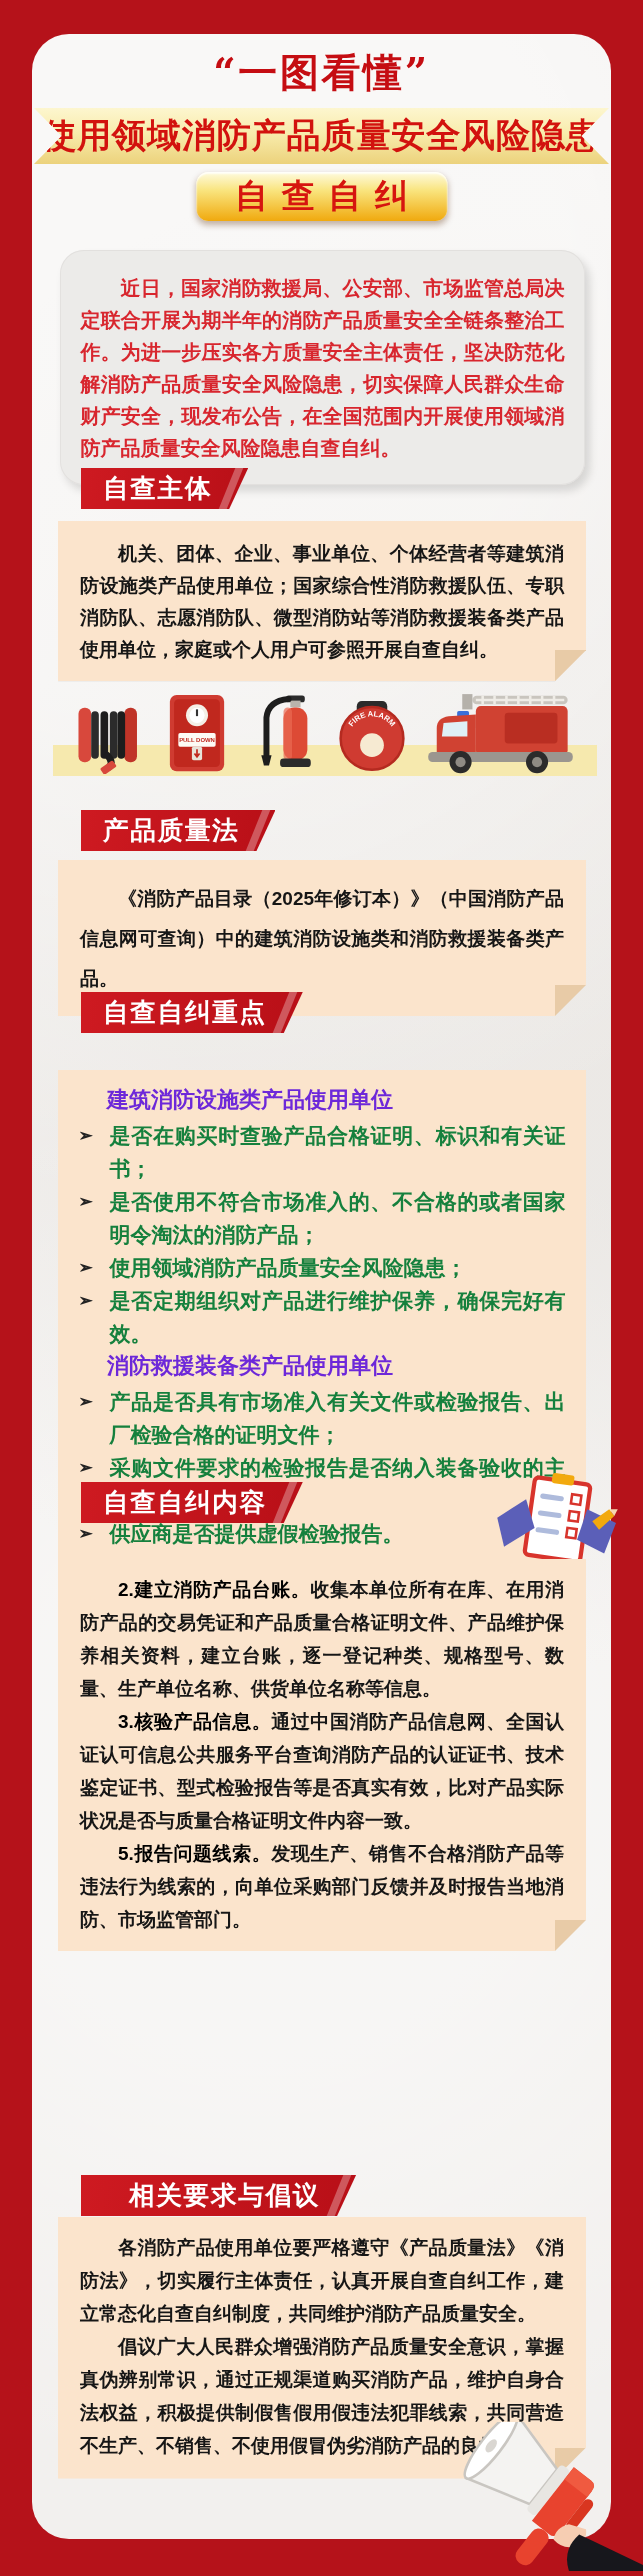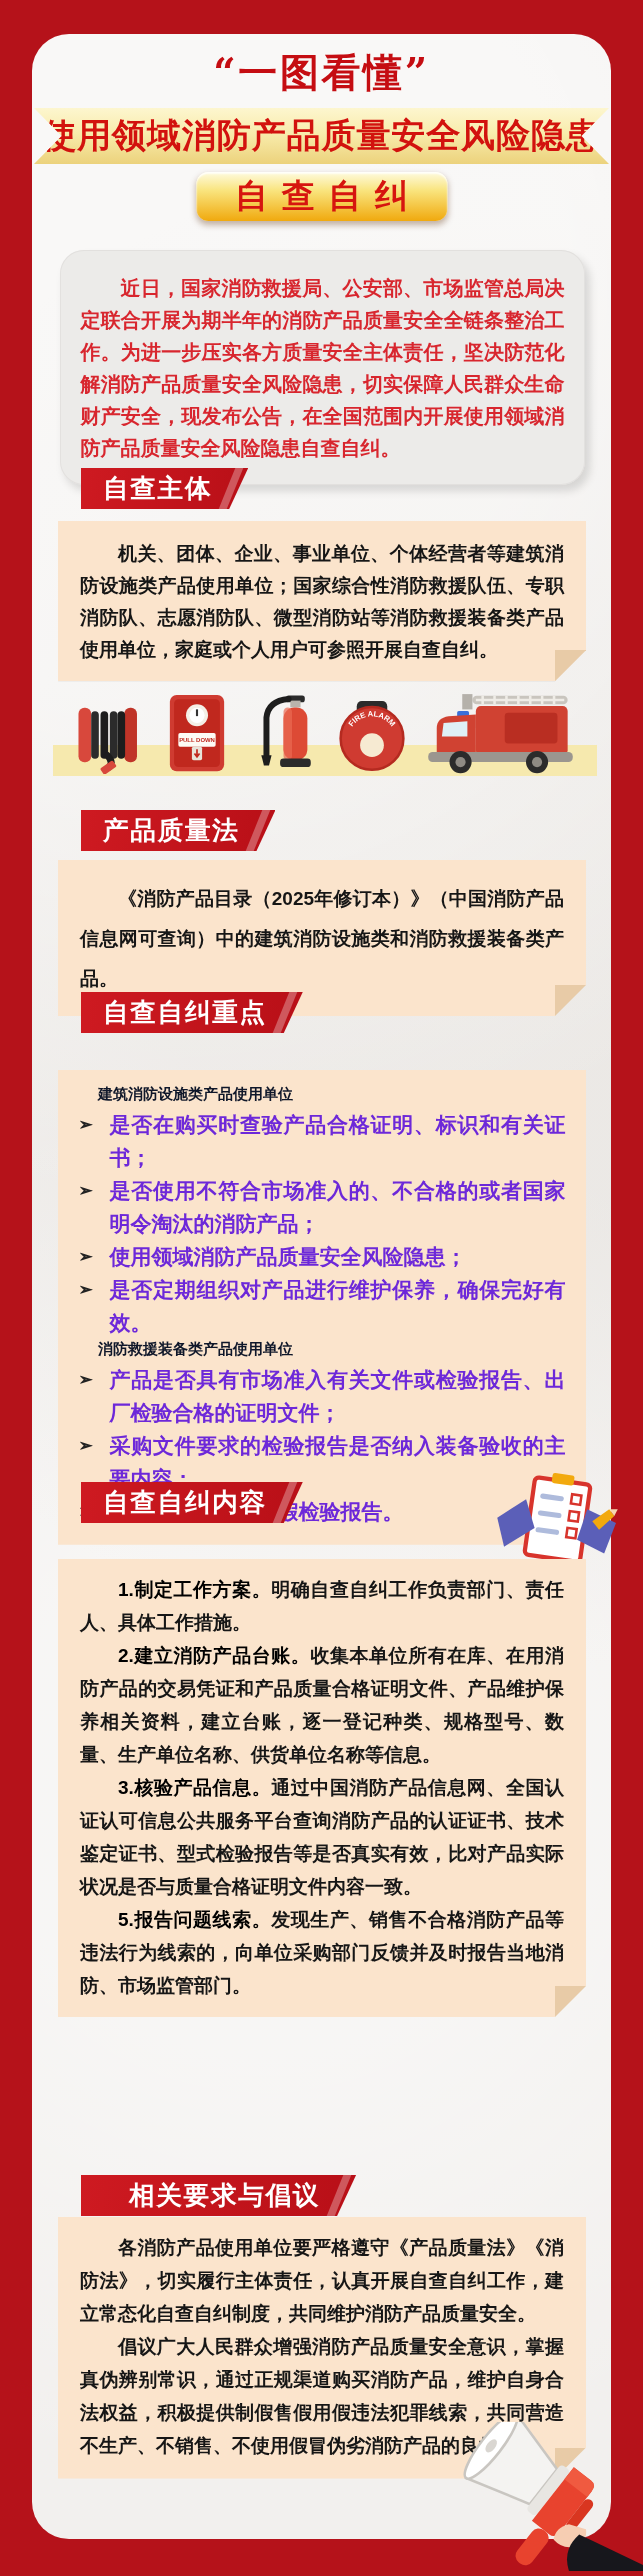--- a/index.html
+++ b/index.html
@@ -66,25 +66,25 @@
     filter:drop-shadow(-3.4px 5.1px 3.4px rgba(0,0,0,.16));
   }
   .note::after{
     content:"";position:absolute;right:0;bottom:0;width:31px;height:31px;
     background:linear-gradient(to top left, transparent 49%, #e8cba7 50%);
   }
   .note p{margin:0;color:#161616;font-size:19px;line-height:33px;font-weight:700;
     text-align:justify;text-indent:2em;}
   .note .lead{font-weight:900;color:#000;}
   .group-heading{
-    margin:1.7px 0 3.4px 0;color:#0f172a;font-size:15px;font-weight:900;text-indent:1.3em;
+    margin:1.7px 0 3.4px 0;color:#6d28d9;font-size:22px;font-weight:900;text-indent:1.3em;
   }
   .bullet{display:flex;align-items:flex-start;}
   .bullet .mark{flex:none;width:31px;font-size:17px;line-height:33px;color:#222;font-weight:700;}
-  .bullet .txt{flex:1;color:#6d28d9;font-size:21px;line-height:33px;font-weight:700;text-align:justify;}
+  .bullet .txt{flex:1;color:#15803d;font-size:21px;line-height:33px;font-weight:700;text-align:justify;}
   
   .band{left:53px;top:745px;width:544px;height:31px;background:#f6e9ae;}
   .icons-row{
     left:70px;top:690px;width:508px;height:84px;
     display:flex;align-items:flex-end;justify-content:space-between;
   }
   .icons-row svg{display:block;}
   .illus{pointer-events:none;}
 </style>
 </head>
@@ -220,21 +220,20 @@
     <rect x="84" y="24" width="11" height="11" fill="none" stroke="#d8342c" stroke-width="3"></rect>
     <rect x="84" y="44" width="11" height="11" fill="none" stroke="#d8342c" stroke-width="3"></rect>
     <rect x="84" y="64" width="11" height="11" fill="none" stroke="#d8342c" stroke-width="3"></rect>
   </g>
   <path d="M0 54 L34 32 L44 66 L8 88 Z" fill="#5b5fb8"></path>
   <path d="M106 44 L140 60 L126 96 L94 80 Z" fill="#5b5fb8"></path>
   <path d="M112 58 L132 44 L138 52 L120 68 Z" fill="#f2a90e"></path>
   <path d="M132 44 L138 52 L142 44 Z" fill="#f6d7b0"></path>
 </svg>
 <div class="abs note" style="top:1559px;padding:13.6px 22px 15.3px 22px;">
-  <p><b class="lead">1.制定工作方案。</b><span>明确自查自纠工作负责部门、责任人、具体工作措施。</span></p>
   <p><b class="lead">2.建立消防产品台账。</b><span>收集本单位所有在库、在用消防产品的交易凭证和产品质量合格证明文件、产品维护保养相关资料，建立台账，逐一登记种类、规格型号、数量、生产单位名称、供货单位名称等信息。</span></p>
   <p><b class="lead">3.核验产品信息。</b><span>通过中国消防产品信息网、全国认证认可信息公共服务平台查询消防产品的认证证书、技术鉴定证书、型式检验报告等是否真实有效，比对产品实际状况是否与质量合格证明文件内容一致。</span></p>
   <p><b class="lead">5.报告问题线索。</b><span>发现生产、销售不合格消防产品等违法行为线索的，向单位采购部门反馈并及时报告当地消防、市场监管部门。</span></p>
 </div>
 
 <div class="abs banner" style="top:2175px;padding-left:48px;">相关要求与倡议</div>
 <div class="abs note" style="top:2217px;padding:13.6px 22px 17px 22px;">
   <p>各消防产品使用单位要严格遵守《产品质量法》《消防法》，切实履行主体责任，认真开展自查自纠工作，建立常态化自查自纠制度，共同维护消防产品质量安全。</p>
   <p>倡议广大人民群众增强消防产品质量安全意识，掌握真伪辨别常识，通过正规渠道购买消防产品，维护自身合法权益，积极提供制假售假用假违法犯罪线索，共同营造不生产、不销售、不使用假冒伪劣消防产品的良好氛围。</p>
 </div>

